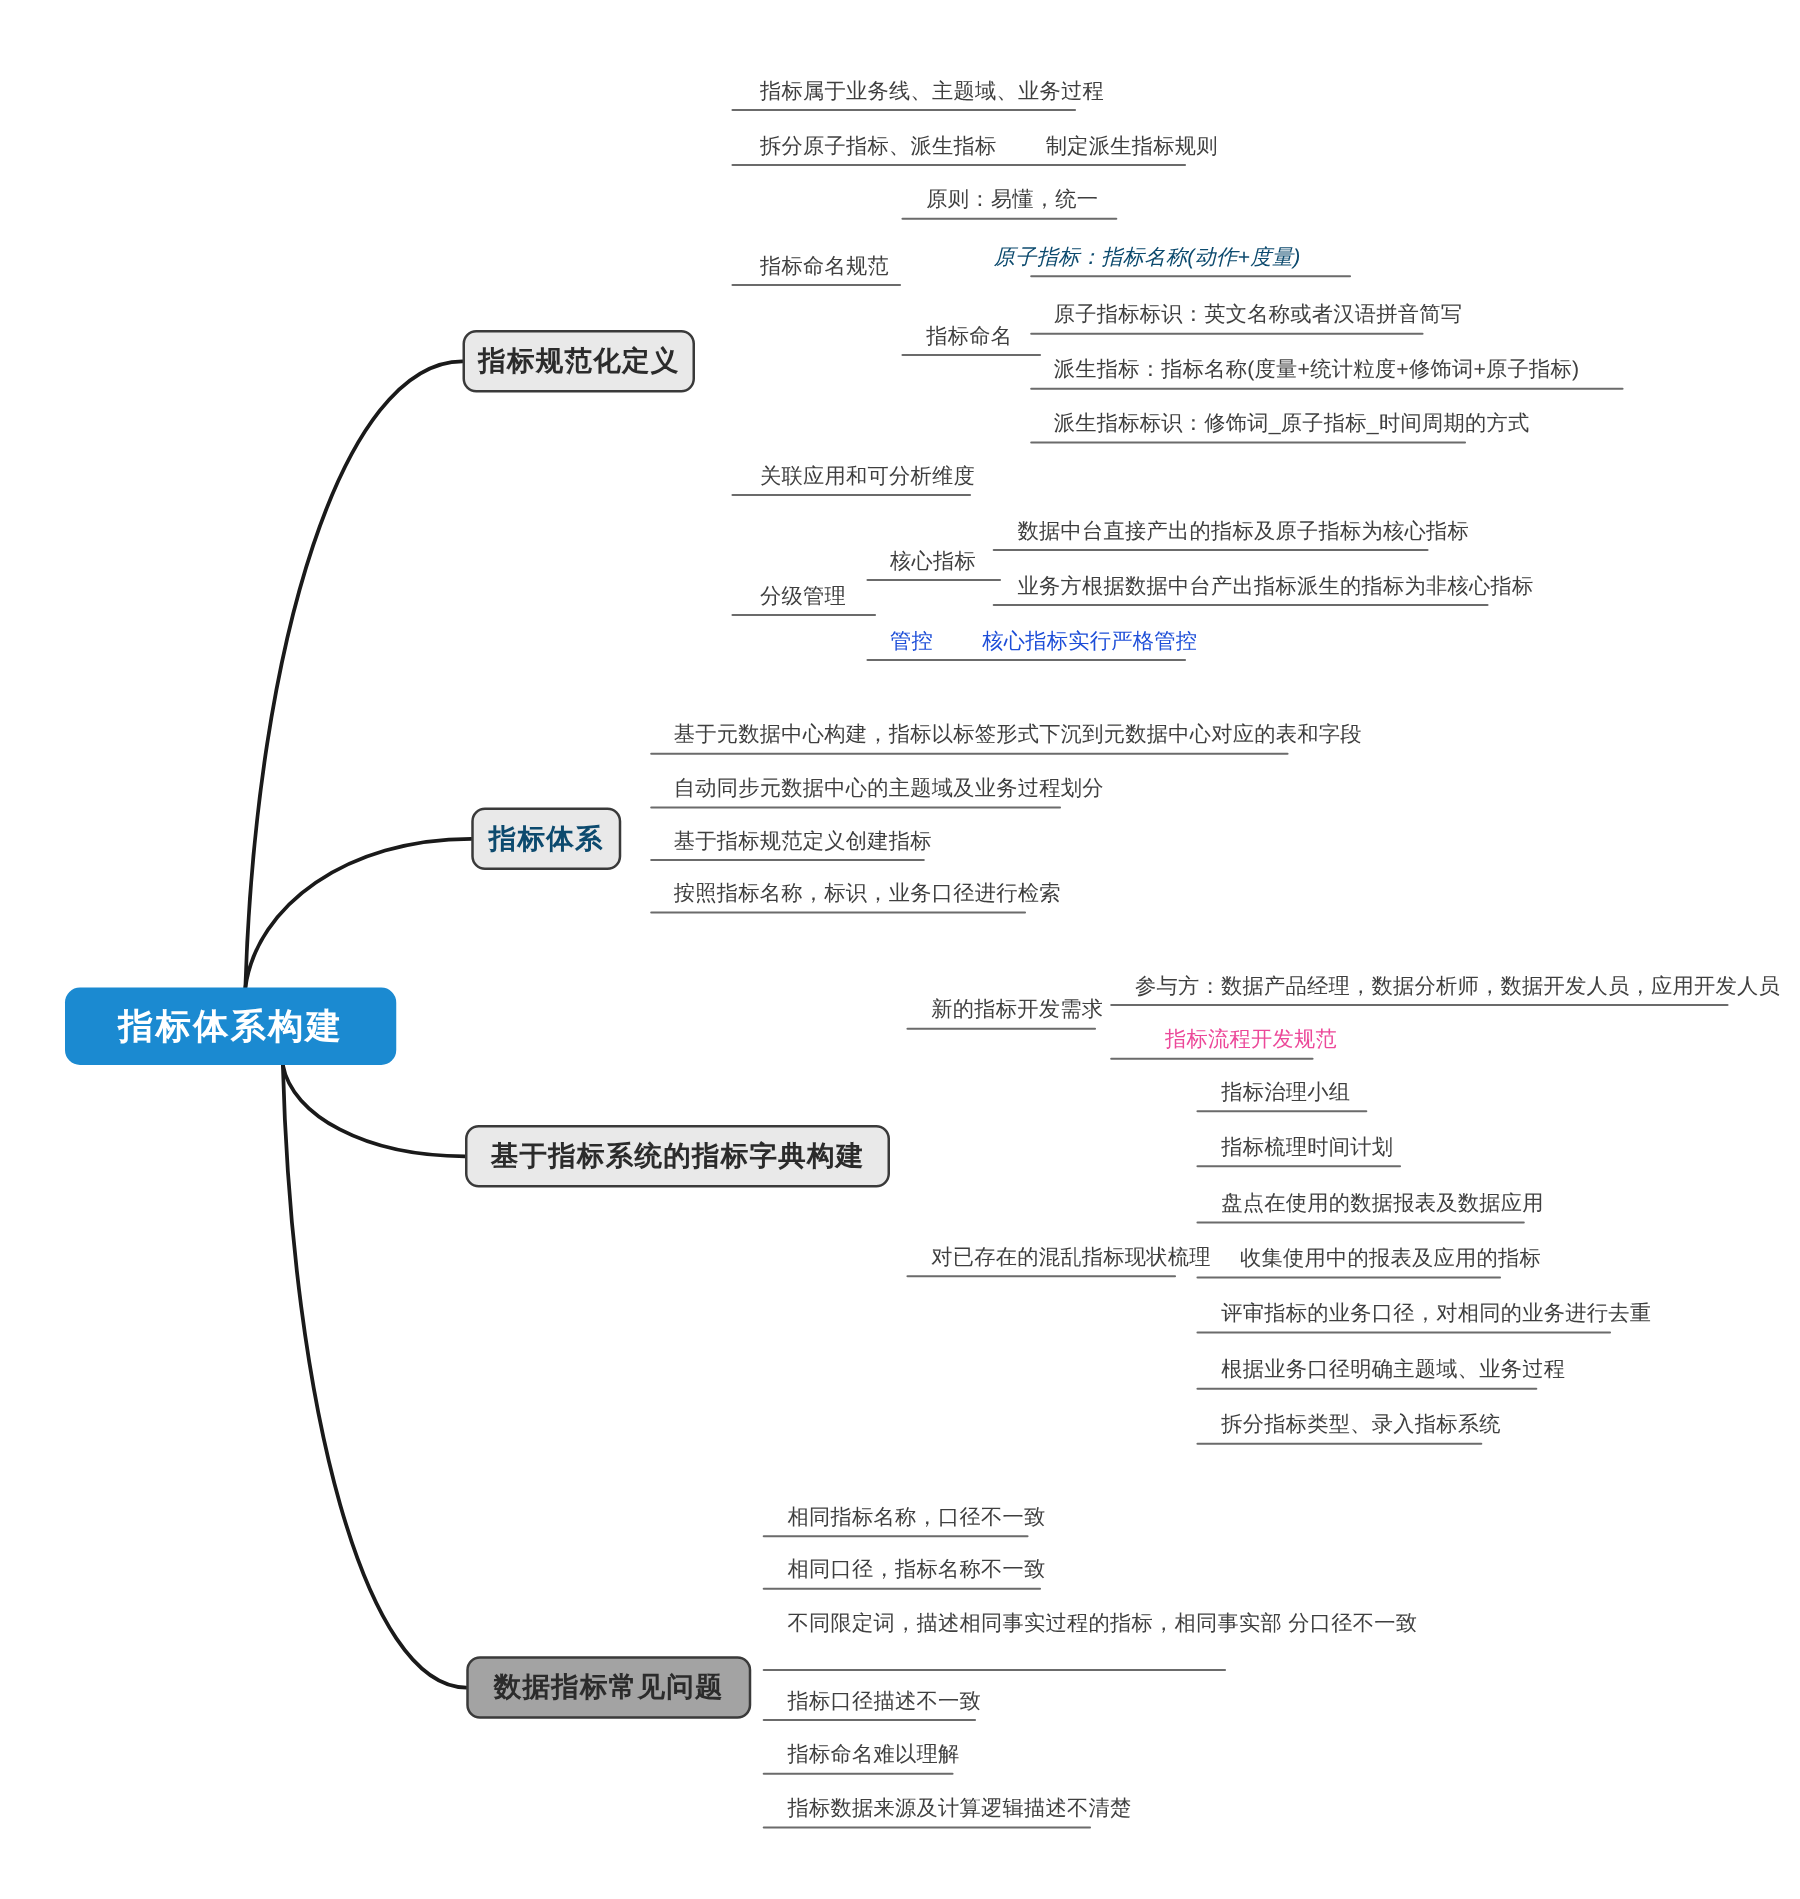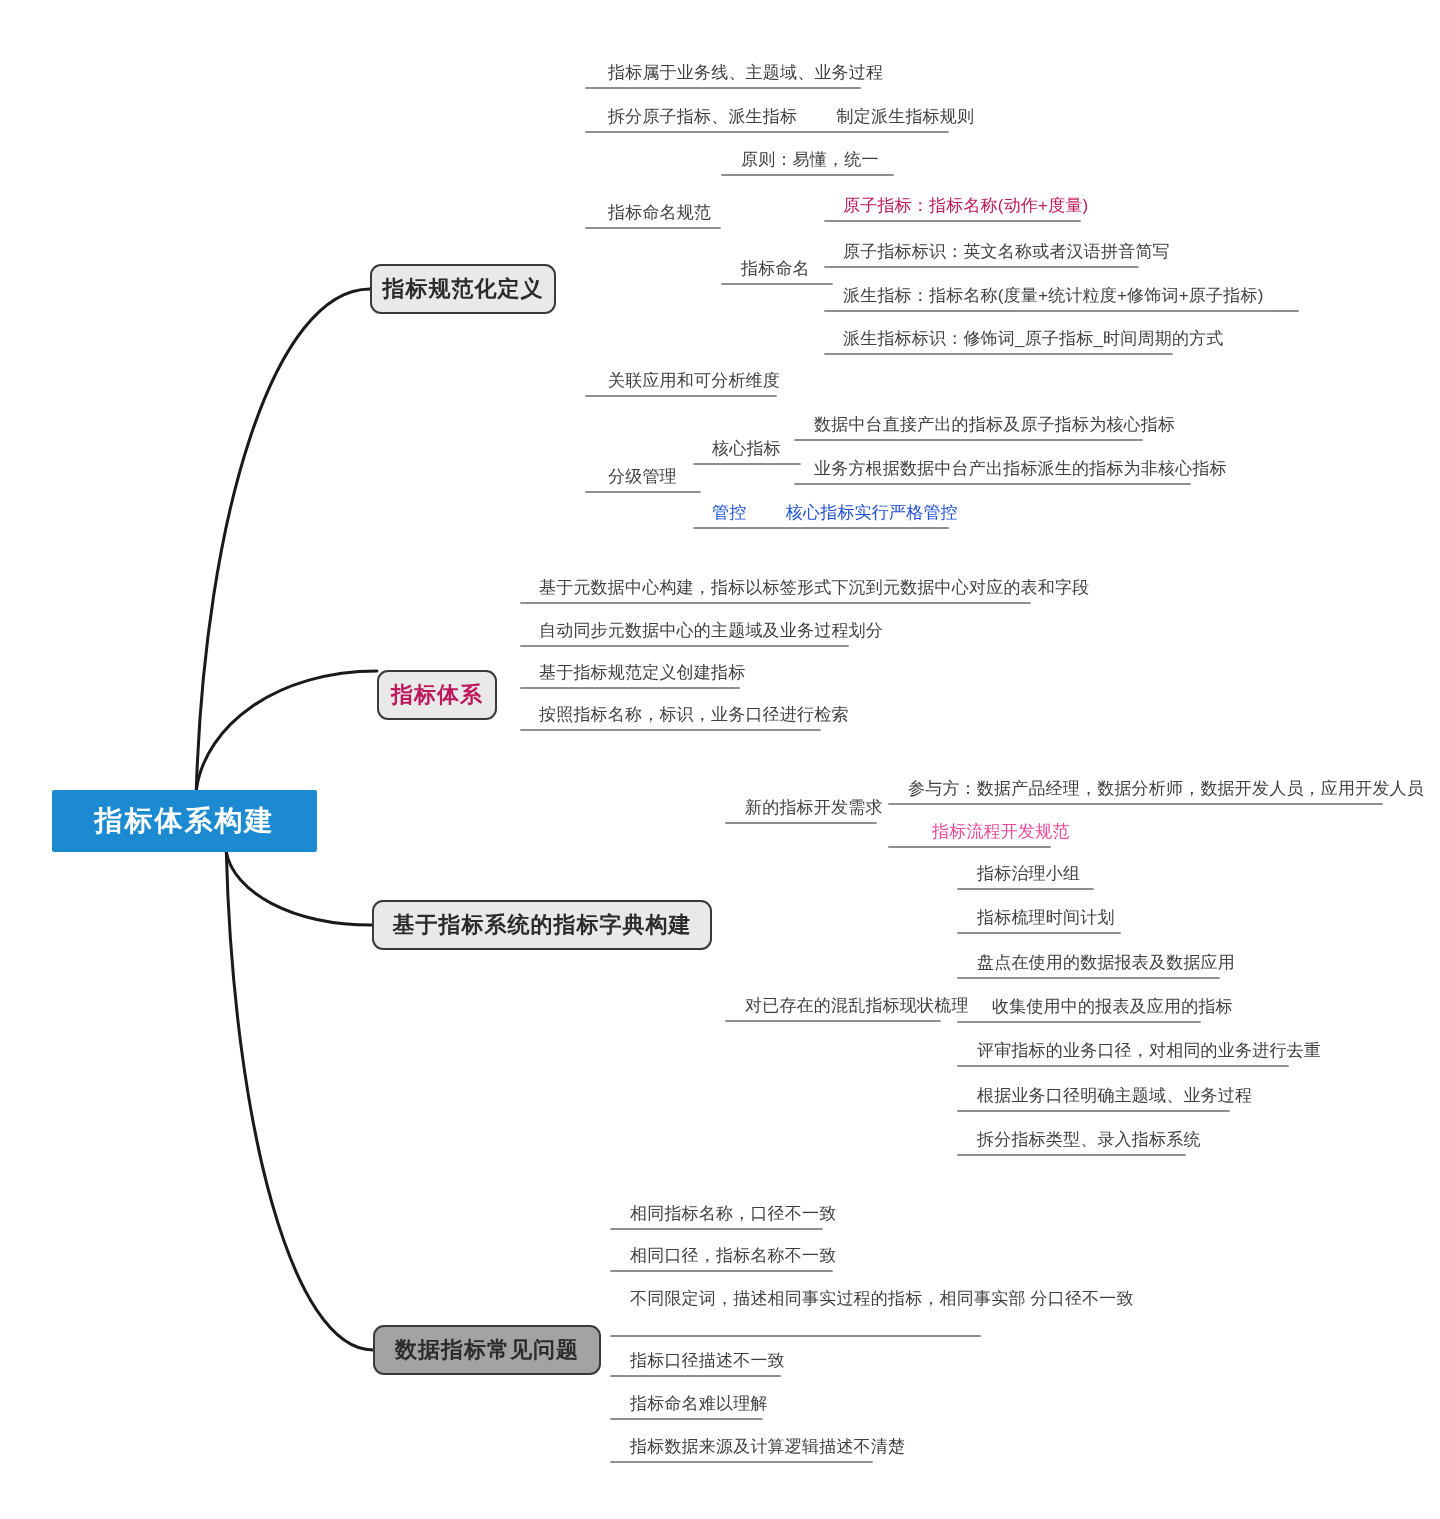--- a/index.html
+++ b/index.html
@@ -23,21 +23,21 @@
     display:flex;align-items:center;justify-content:center;
     color:#2b2b2b;
     font-weight:bold;
     font-size:22px;
     letter-spacing:1px;
     box-sizing:border-box;
   }
   .root-box{
     position:absolute;
     background:#1b8ad1;
-    border-radius:2px;
+    border-radius:12px;
     display:flex;align-items:center;justify-content:center;
     color:#ffffff;
     font-weight:bold;
     font-size:28px;
     letter-spacing:2px;
     box-sizing:border-box;
   }
   .watermark{
     position:absolute;
     color:#d6d6d6;
@@ -146,39 +146,39 @@
   </svg>
 
   <div class="root-box" style="left: 52px; top: 790px; width: 265px; height: 62px; background: rgb(27, 138, 209); color: rgb(255, 255, 255);">
     <span>指标体系构建</span>
   </div>
 
   <div id="branch-layer">
       <div class="branch-box" style="left: 370px; top: 264px; width: 186px; height: 50px; background: rgb(233, 233, 233); border-color: rgb(58, 58, 58); color: rgb(43, 43, 43);">
         <span>指标规范化定义</span>
       </div>
-      <div class="branch-box" style="left: 377px; top: 670px; width: 120px; height: 50px; background: rgb(233, 233, 233); border-color: rgb(58, 58, 58); color: #be185d;">
+      <div class="branch-box" style="left: 377px; top: 646px; width: 120px; height: 50px; background: rgb(233, 233, 233); border-color: rgb(58, 58, 58); color: #0c4a6e;">
         <span>指标体系</span>
       </div>
       <div class="branch-box" style="left: 372px; top: 900px; width: 340px; height: 50px; background: rgb(233, 233, 233); border-color: rgb(58, 58, 58); color: rgb(43, 43, 43);">
         <span>基于指标系统的指标字典构建</span>
       </div>
       <div class="branch-box" style="left: 373px; top: 1325px; width: 228px; height: 50px; background: #a3a3a3; border-color: rgb(58, 58, 58); color: rgb(43, 43, 43);">
         <span>数据指标常见问题</span>
       </div>
     </div>
   <div id="node-layer">
       <div class="node-label" style="left: 608px; top: 61px; color: rgb(63, 63, 63);"><span>指标属于业务线、主题域、业务过程</span></div>
       <div class="node-label" style="left: 608px; top: 105px; color: rgb(63, 63, 63);"><span>拆分原子指标、派生指标        制定派生指标规则</span></div>
       <div class="node-label" style="left: 608px; top: 201px; color: rgb(63, 63, 63);"><span>指标命名规范</span></div>
       <div class="node-label" style="left: 608px; top: 369px; color: rgb(63, 63, 63);"><span>关联应用和可分析维度</span></div>
       <div class="node-label" style="left: 608px; top: 465px; color: rgb(63, 63, 63);"><span>分级管理</span></div>
       <div class="node-label" style="left: 741px; top: 148px; color: rgb(63, 63, 63);"><span>原则：易懂，统一</span></div>
       <div class="node-label" style="left: 741px; top: 257px; color: rgb(63, 63, 63);"><span>指标命名</span></div>
-      <div class="node-label" style="left: 843px; top: 194px; color: #be185d;"><span>原子指标：指标名称(动作+度量)</span></div>
+      <div class="node-label" style="left: 795px; top: 194px; color: #0c4a6e; font-style: italic;"><span>原子指标：指标名称(动作+度量)</span></div>
       <div class="node-label" style="left: 843px; top: 240px; color: rgb(63, 63, 63);"><span>原子指标标识：英文名称或者汉语拼音简写</span></div>
       <div class="node-label" style="left: 843px; top: 284px; color: rgb(63, 63, 63);"><span>派生指标：指标名称(度量+统计粒度+修饰词+原子指标)</span></div>
       <div class="node-label" style="left: 843px; top: 327px; color: rgb(63, 63, 63);"><span>派生指标标识：修饰词_原子指标_时间周期的方式</span></div>
       <div class="node-label" style="left: 712px; top: 437px; color: rgb(63, 63, 63);"><span>核心指标</span></div>
       <div class="node-label" style="left: 712px; top: 501px; color: #1d4ed8;"><span>管控        核心指标实行严格管控</span></div>
       <div class="node-label" style="left: 814px; top: 413px; color: rgb(63, 63, 63);"><span>数据中台直接产出的指标及原子指标为核心指标</span></div>
       <div class="node-label" style="left: 814px; top: 457px; color: rgb(63, 63, 63);"><span>业务方根据数据中台产出指标派生的指标为非核心指标</span></div>
       <div class="node-label" style="left: 539px; top: 576px; color: rgb(63, 63, 63);"><span>基于元数据中心构建，指标以标签形式下沉到元数据中心对应的表和字段</span></div>
       <div class="node-label" style="left: 539px; top: 619px; color: rgb(63, 63, 63);"><span>自动同步元数据中心的主题域及业务过程划分</span></div>
       <div class="node-label" style="left: 539px; top: 661px; color: rgb(63, 63, 63);"><span>基于指标规范定义创建指标</span></div>

